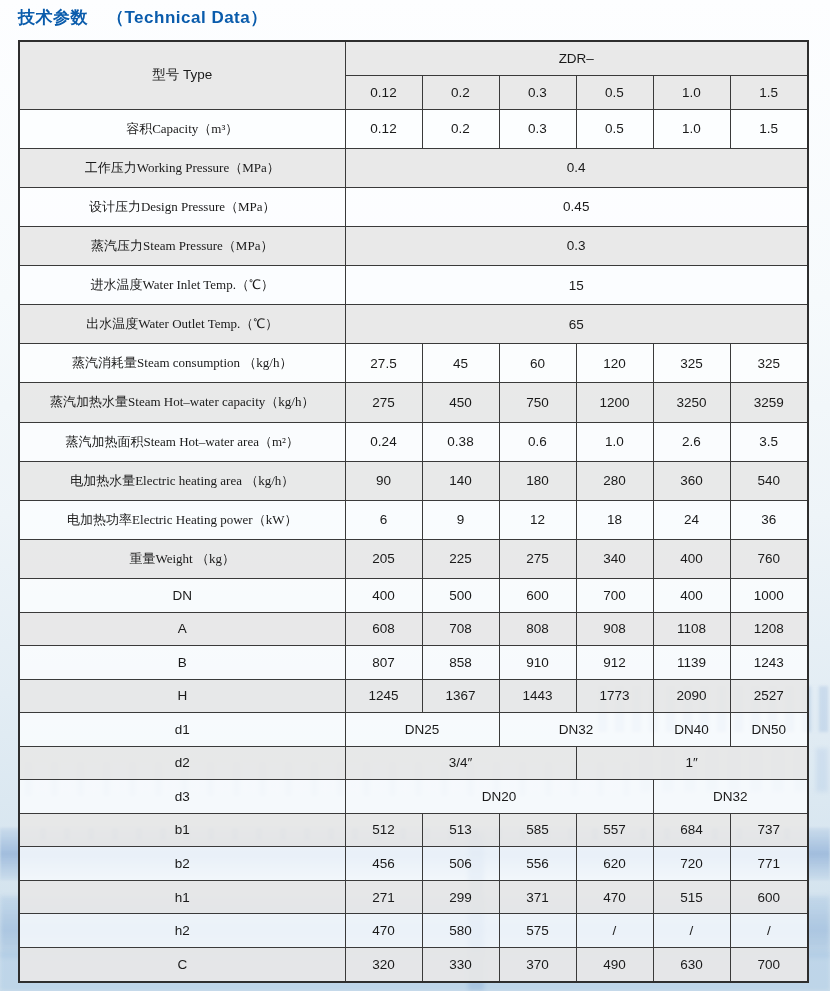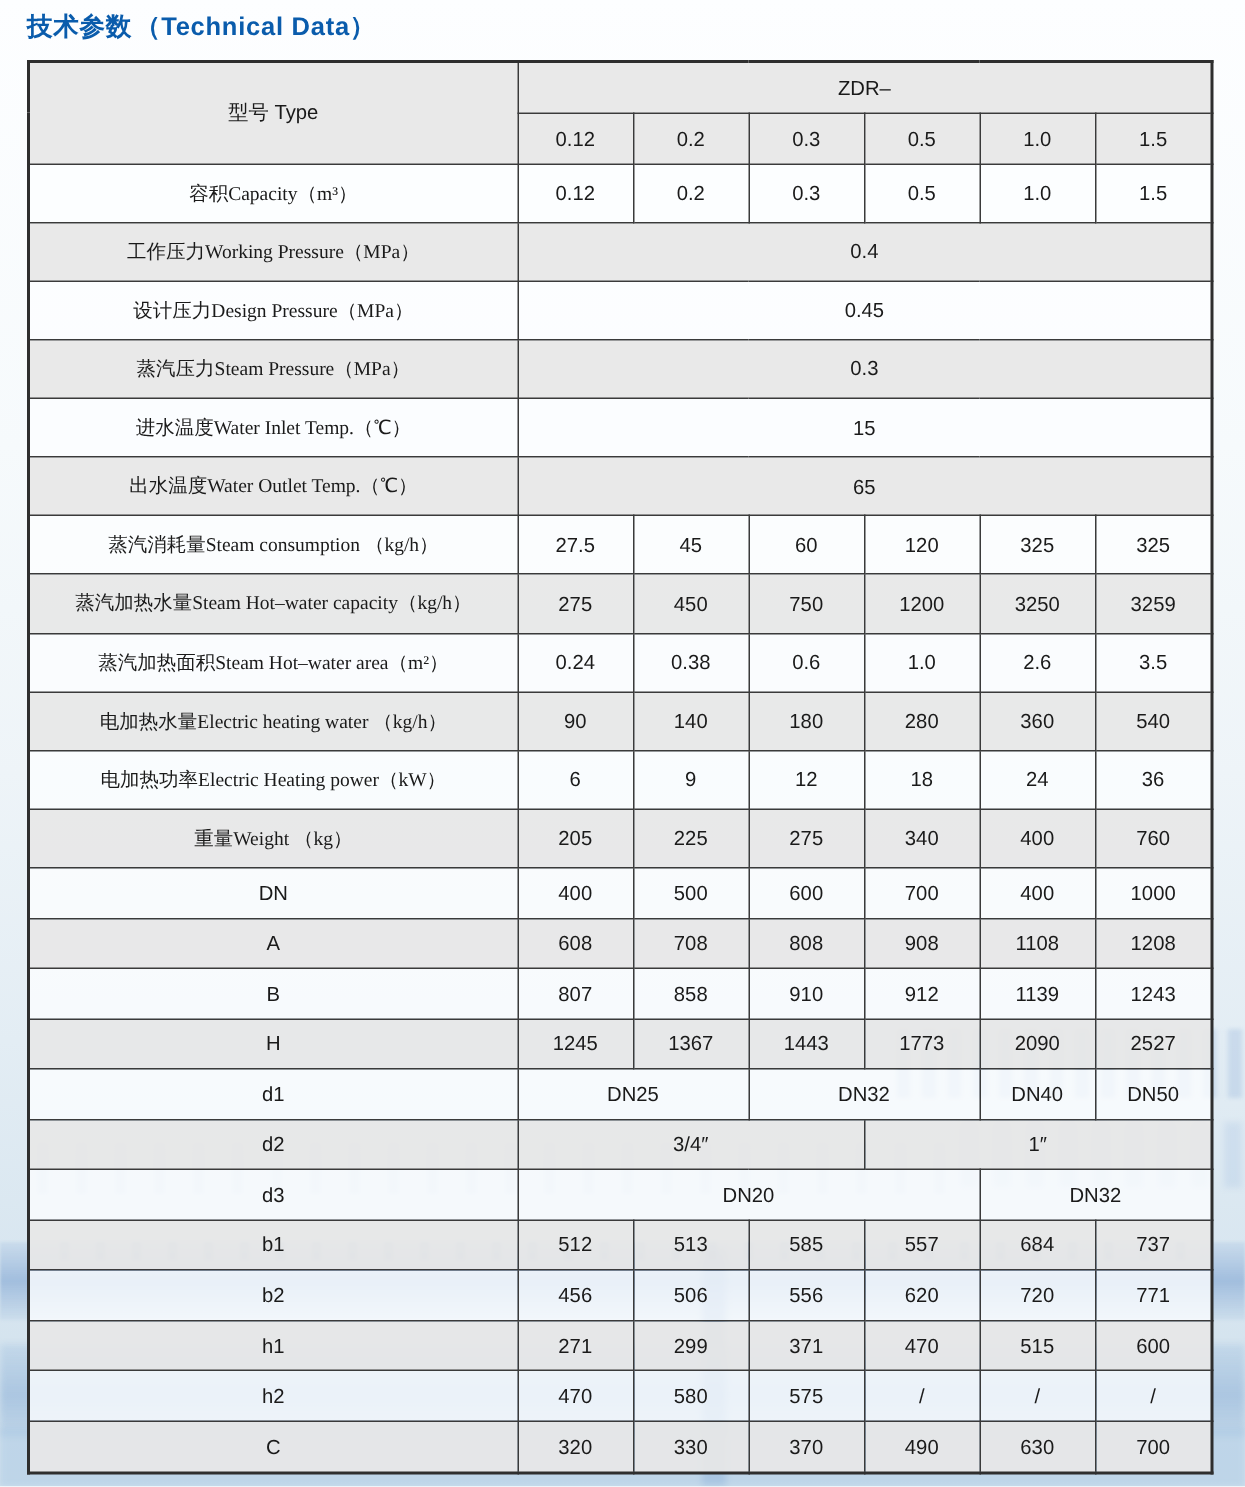--- a/index.html
+++ b/index.html
@@ -33,21 +33,21 @@
   .wm-post{left:468px;top:832px;width:16px;height:158px;background:rgba(108,150,202,.38);filter:blur(2px);}
   .wm-bottom{left:0;top:952px;width:830px;height:39px;background:rgba(168,199,228,.45);filter:blur(2px);}
   .wm-blob{left:640px;top:748px;width:190px;height:44px;
     background:repeating-linear-gradient(90deg,rgba(118,158,212,.30) 0 12px,rgba(225,236,246,.08) 12px 22px);
     filter:blur(2px);opacity:.5;}
 
   .title{
     position:absolute;left:18px;top:6px;z-index:2;
     font-size:17px;font-weight:bold;letter-spacing:.5px;
   }
-  .title .ten{margin-left:2px;}
+  .title .ten{margin-left:19px;}
 
   table.tech{
     position:absolute;left:18px;top:40px;z-index:1;
     width:789px;height:943px;
     border-collapse:collapse;table-layout:fixed;
     border:2px solid #2e2e2e;
     font-size:13.5px;color:#1a1a1a;
   }
   table.tech td{
     border:1px solid #3a3a3a;
@@ -149,21 +149,21 @@
         <tr class="shade-white">
           <td class="label-left">蒸汽加热面积Steam Hot–water area（m²）</td>
           <td>0.24</td>
           <td>0.38</td>
           <td>0.6</td>
           <td>1.0</td>
           <td>2.6</td>
           <td>3.5</td>
         </tr>
         <tr class="shade-grey">
-          <td class="label-left">电加热水量Electric heating water （kg/h）</td>
+          <td class="label-left">电加热水量Electric heating area （kg/h）</td>
           <td>90</td>
           <td>140</td>
           <td>180</td>
           <td>280</td>
           <td>360</td>
           <td>540</td>
         </tr>
         <tr class="shade-white">
           <td class="label-left">电加热功率Electric Heating power（kW）</td>
           <td>6</td>

